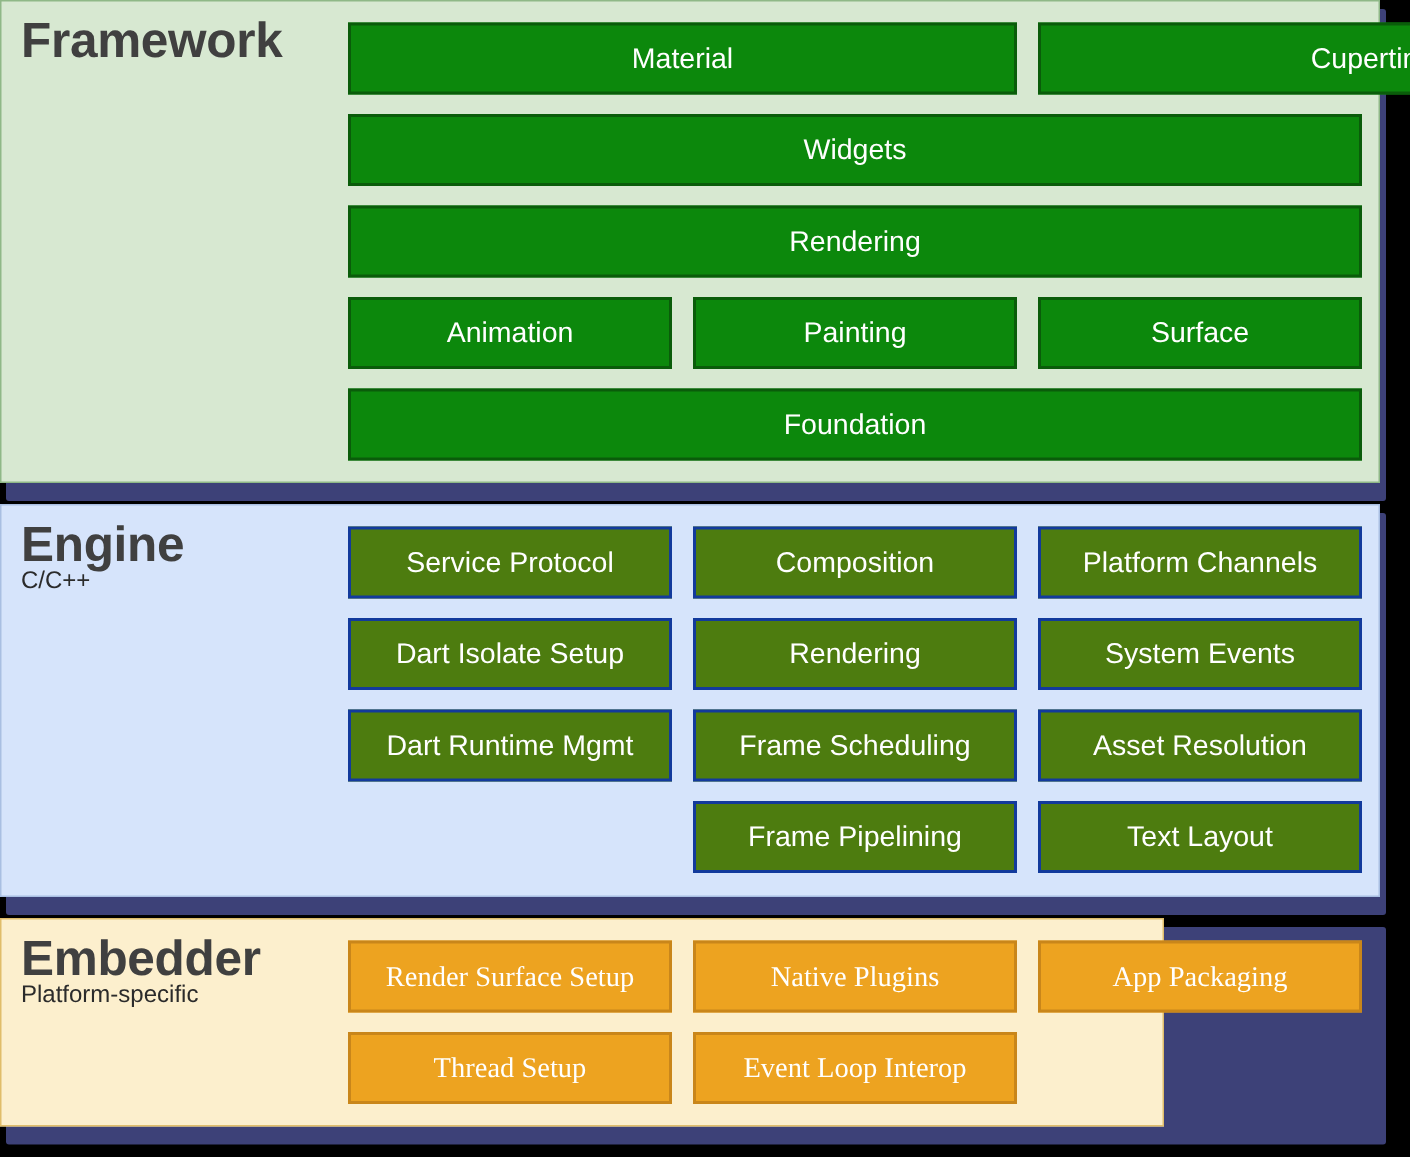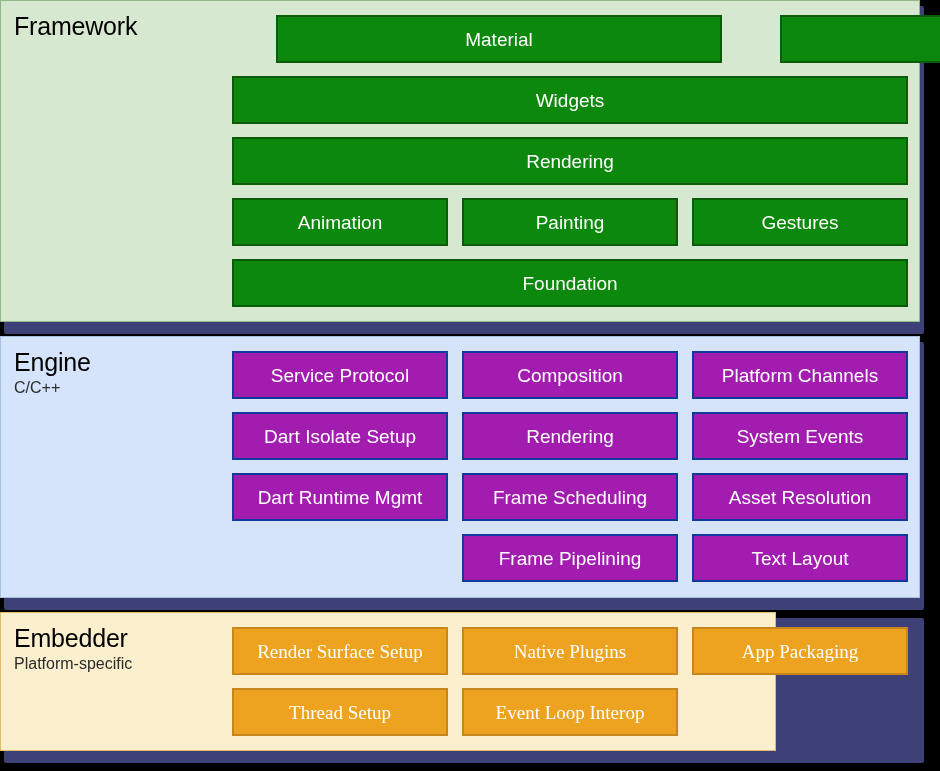--- a/index.html
+++ b/index.html
@@ -61,23 +61,23 @@
     border: 1px solid #e0bd6a;
   }
 
   .panel-label {
     width: 231px;
     flex: 0 0 231px;
     padding: 11px 0 0 13px;
     box-sizing: border-box;
   }
   .panel-title {
-    font-size: 25px;
-    font-weight: normal;
-    color: #000000;
+    font-size: 33px;
+    font-weight: bold;
+    color: #404040;
     line-height: 29px;
     letter-spacing: -0.2px;
   }
   .panel-subtitle {
     font-size: 16px;
     font-weight: normal;
     color: #2b2b2b;
     line-height: 20px;
     margin-top: 1px;
   }
@@ -103,26 +103,26 @@
     justify-content: center;
     color: #ffffff;
     font-size: 19px;
     line-height: 1;
     border-width: 2px;
     border-style: solid;
     text-align: center;
     white-space: nowrap;
   }
   .w1 { width: 216px; flex: 0 0 216px; }
-  .w2 { width: 446px; flex: 0 0 446px; margin-left: 44px; }
+  .w2 { width: 446px; flex: 0 0 446px; }
   .w3 { width: 676px; flex: 0 0 676px; }
   .spacer1 { width: 216px; flex: 0 0 216px; }
 
   .cell-green  { background: #0c880c; border-color: #0a5c0a; }
-  .cell-blue   { background: #a21caf; border-color: #123a9c; }
+  .cell-blue   { background: #4d7c0f; border-color: #123a9c; }
   .cell-orange { background: #eda320; border-color: #c9861a; font-family: Liberation Serif, serif; }
 </style>
 </head>
 <body>
 
 <div id="stack">
 
   <div class="shadow-plate" style="left:4px; top:6px; width:920px; height:328px;"></div>
   <div class="shadow-plate" style="left:4px; top:342px; width:920px; height:268px;"></div>
   <div class="shadow-plate" style="left:4px; top:618px; width:920px; height:145px;"></div>
@@ -142,21 +142,21 @@
         <div class="cell cell-green w3">Widgets</div>
       </div>
 
       <div class="row">
         <div class="cell cell-green w3">Rendering</div>
       </div>
 
       <div class="row">
         <div class="cell cell-green w1">Animation</div>
         <div class="cell cell-green w1">Painting</div>
-        <div class="cell cell-green w1">Gestures</div>
+        <div class="cell cell-green w1">Surface</div>
       </div>
 
       <div class="row">
         <div class="cell cell-green w3">Foundation</div>
       </div>
 
     </div>
   </section>
 
   <section class="panel panel-engine">

